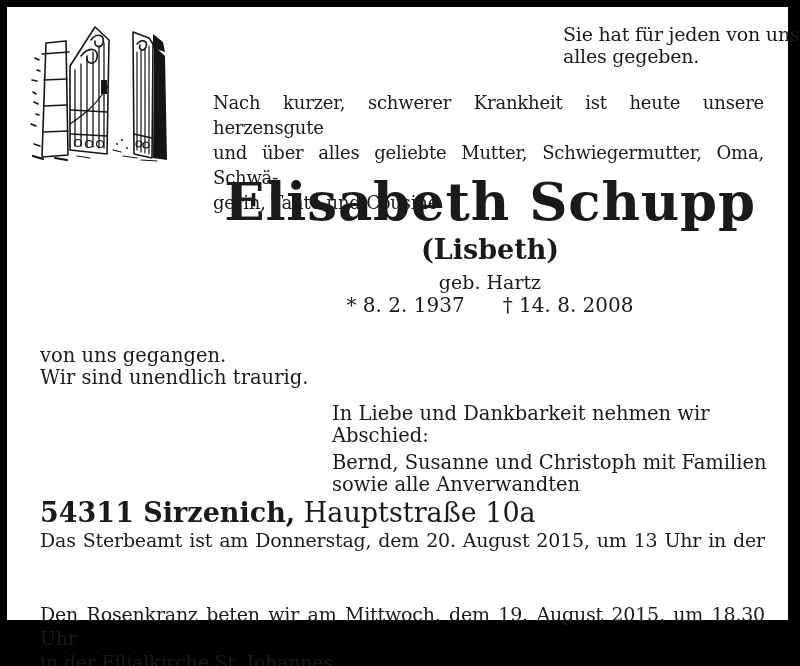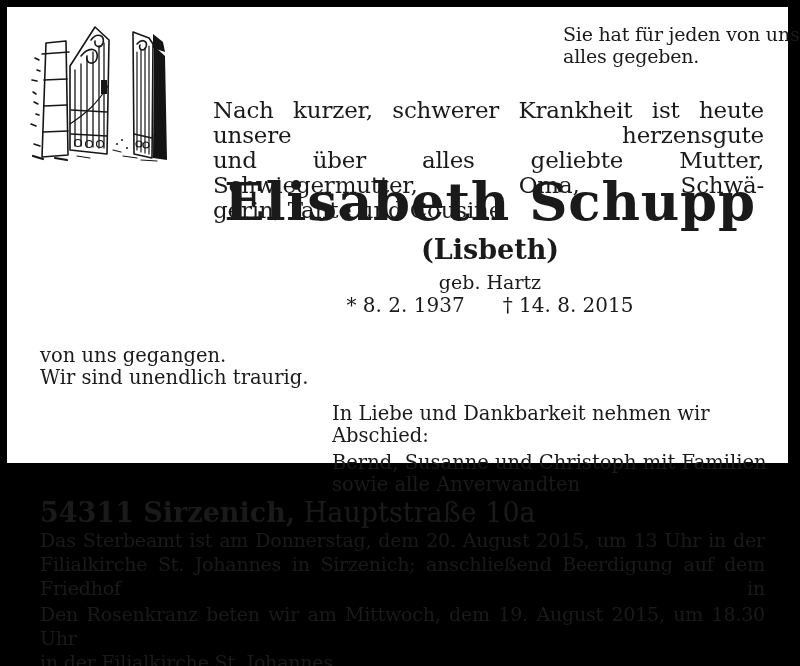--- a/index.html
+++ b/index.html
@@ -7,37 +7,37 @@
     width: 800px; height: 666px;
     background: #000000;
     position: relative;
     font-family: "DejaVu Serif", serif;
     color: #1a1a1a;
     overflow: hidden;
   }
   .sheet {
     position: absolute;
     left: 7px; top: 7px;
-    width: 781px; height: 456px;
+    width: 781px; height: 613px;
     background: #ffffff;
   }
   .abs { position: absolute; }
 
   .gate { left: 18px; top: 15px; width: 150px; height: 140px; }
 
   .motto {
     left: 556px; top: 16px;
     font-size: 19px; line-height: 22px;
     letter-spacing: -0.2px;
     white-space: nowrap;
   }
 
   .intro {
-    left: 206px; top: 91px; width: 551px;
-    font-size: 23px; line-height: 25px;
+    left: 206px; top: 83px; width: 551px;
+    font-size: 18px; line-height: 25px;
     letter-spacing: -0.2px;
   }
   .just {
     text-align: justify;
     text-align-last: justify;
   }
 
   .center-col { left: 206px; width: 554px; text-align: center; }
 
   .name {
@@ -140,41 +140,40 @@
     <div class="just">Nach kurzer, schwerer Krankheit ist heute unsere herzensgute</div>
     <div class="just">und über alles geliebte Mutter, Schwiegermutter, Oma, Schwä-</div>
     <div>gerin, Tante und Cousine</div>
   </div>
 
   <div class="abs center-col name">Elisabeth Schupp</div>
   <div class="abs center-col nickname">(Lisbeth)</div>
   <div class="abs center-col maiden">geb. Hartz</div>
   <div class="abs center-col dates">
     <span>* 8. 2. 1937</span>
-    <span>† 14. 8. 2015</span>
+    <span>† 14. 8. 2008</span>
   </div>
 
   <div class="abs farewell">
     <div>von uns gegangen.</div>
     <div>Wir sind unendlich traurig.</div>
   </div>
 
   <div class="abs mourners">
     <div class="lead">In Liebe und Dankbarkeit nehmen wir Abschied:</div>
     <div>Bernd, Susanne und Christoph mit Familien</div>
     <div>sowie alle Anverwandten</div>
   </div>
 
   <div class="abs address">
     <span class="b">54311 Sirzenich,</span><span> Hauptstraße 10a</span>
   </div>
 
   <div class="abs bodytext service">
     <div class="just">Das Sterbeamt ist am Donnerstag, dem 20. August 2015, um 13 Uhr in der</div>
-    <div class="just">Filialkirche St. Johannes in Sirzenich; anschließend Beerdigung auf dem Friedhof in</div>
   </div>
 
   <div class="abs bodytext rosary">
     <div class="just">Den Rosenkranz beten wir am Mittwoch, dem 19. August 2015, um 18.30 Uhr</div>
     <div>in der Filialkirche St. Johannes.</div>
   </div>
 
 </div>
 
 </body></html>

